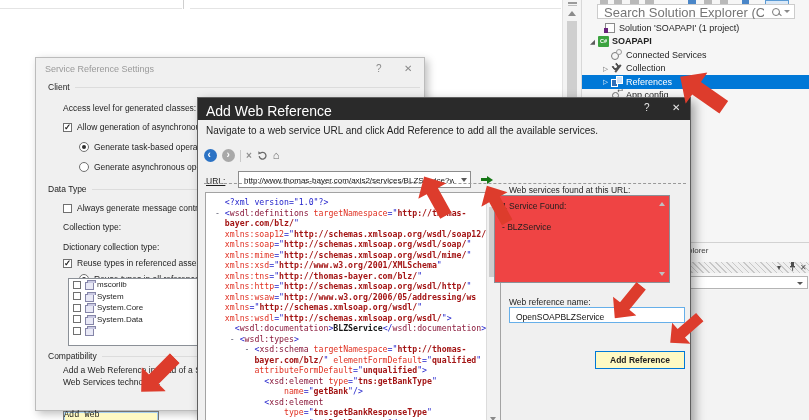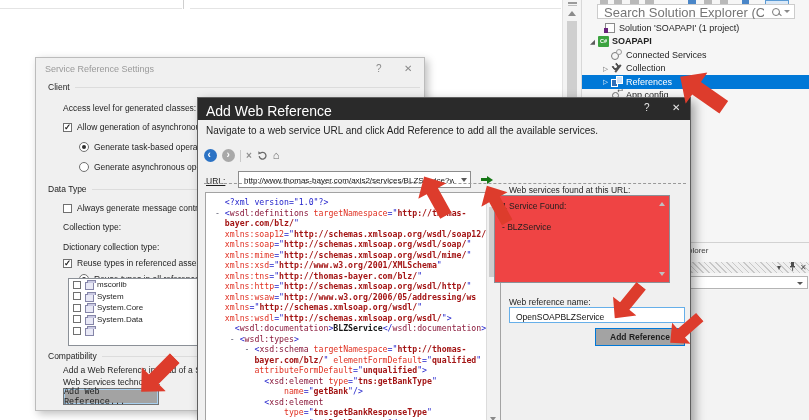--- a/index.html
+++ b/index.html
@@ -70,21 +70,21 @@
   .svc-title{position:absolute;left:0;top:0;width:100%;height:23px;background:#f0f0f0;}
   .svc-title .t{position:absolute;left:9px;top:6px;font-size:9px;color:#9a9a9a;}
   .svc-title .q{position:absolute;left:340px;top:5px;font-size:10px;color:#8a8a8a;}
   .svc-title .x{position:absolute;left:368px;top:5px;font-size:10px;color:#8a8a8a;}
   .asm-list{position:absolute;left:32px;top:220px;width:163px;height:68px;background:#fff;border:1px solid #8b9097;overflow:hidden;box-sizing:border-box;}
   .asm-row{display:flex;align-items:center;height:11.5px;font-size:8px;color:#1e1e1e;padding-left:4px;}
   .asm-cb{width:8px;height:8px;border:1px solid #707070;background:#fff;flex:none;box-sizing:border-box;}
   .icn-dll{width:9px;height:9px;position:relative;margin:0 3px 0 4px;flex:none;}
   .icn-dll::before{content:"";position:absolute;left:0;top:2px;width:7px;height:6px;background:#e9e9f6;border:1px solid #8585a8;}
   .icn-dll::after{content:"";position:absolute;left:2px;top:0;width:7px;height:2px;background:#c9c9e2;border:1px solid #8585a8;border-bottom:0;}
-  .btn{position:absolute;display:flex;align-items:center;justify-content:center;background:#a3a3a3;font-size:8.5px;color:#1e1e1e;box-sizing:border-box;cursor:pointer;}
+  .btn{position:absolute;display:flex;align-items:center;justify-content:center;background:#fef9c3;font-size:8.5px;color:#1e1e1e;box-sizing:border-box;cursor:pointer;margin-top:23px;}
   .btn.focus{border:1px solid #737373;box-shadow:0 0 0 1px #a8d0ef inset;font-family:Liberation Mono, monospace;}
 
   
   .awr-dlg{left:197px;top:97px;width:494px;height:330px;border:1px solid #5f5f5f;box-shadow:4px 4px 10px rgba(0,0,0,.35);}
   .awr-title{position:absolute;left:0;top:0;width:100%;height:22px;background:#2a2a2a;}
   .awr-title .t{position:absolute;left:8px;top:5px;font-size:14px;color:#ffffff;}
   .awr-title .q{position:absolute;left:446px;top:4px;font-size:10px;color:#e8e8e8;}
   .awr-title .x{position:absolute;left:474px;top:4px;font-size:10px;color:#e8e8e8;}
   .awr-instr{position:absolute;left:8px;top:27px;font-size:10px;color:#1e1e1e;}
   .navbar{position:absolute;left:6px;top:50px;display:flex;align-items:center;gap:5px;height:15px;}

